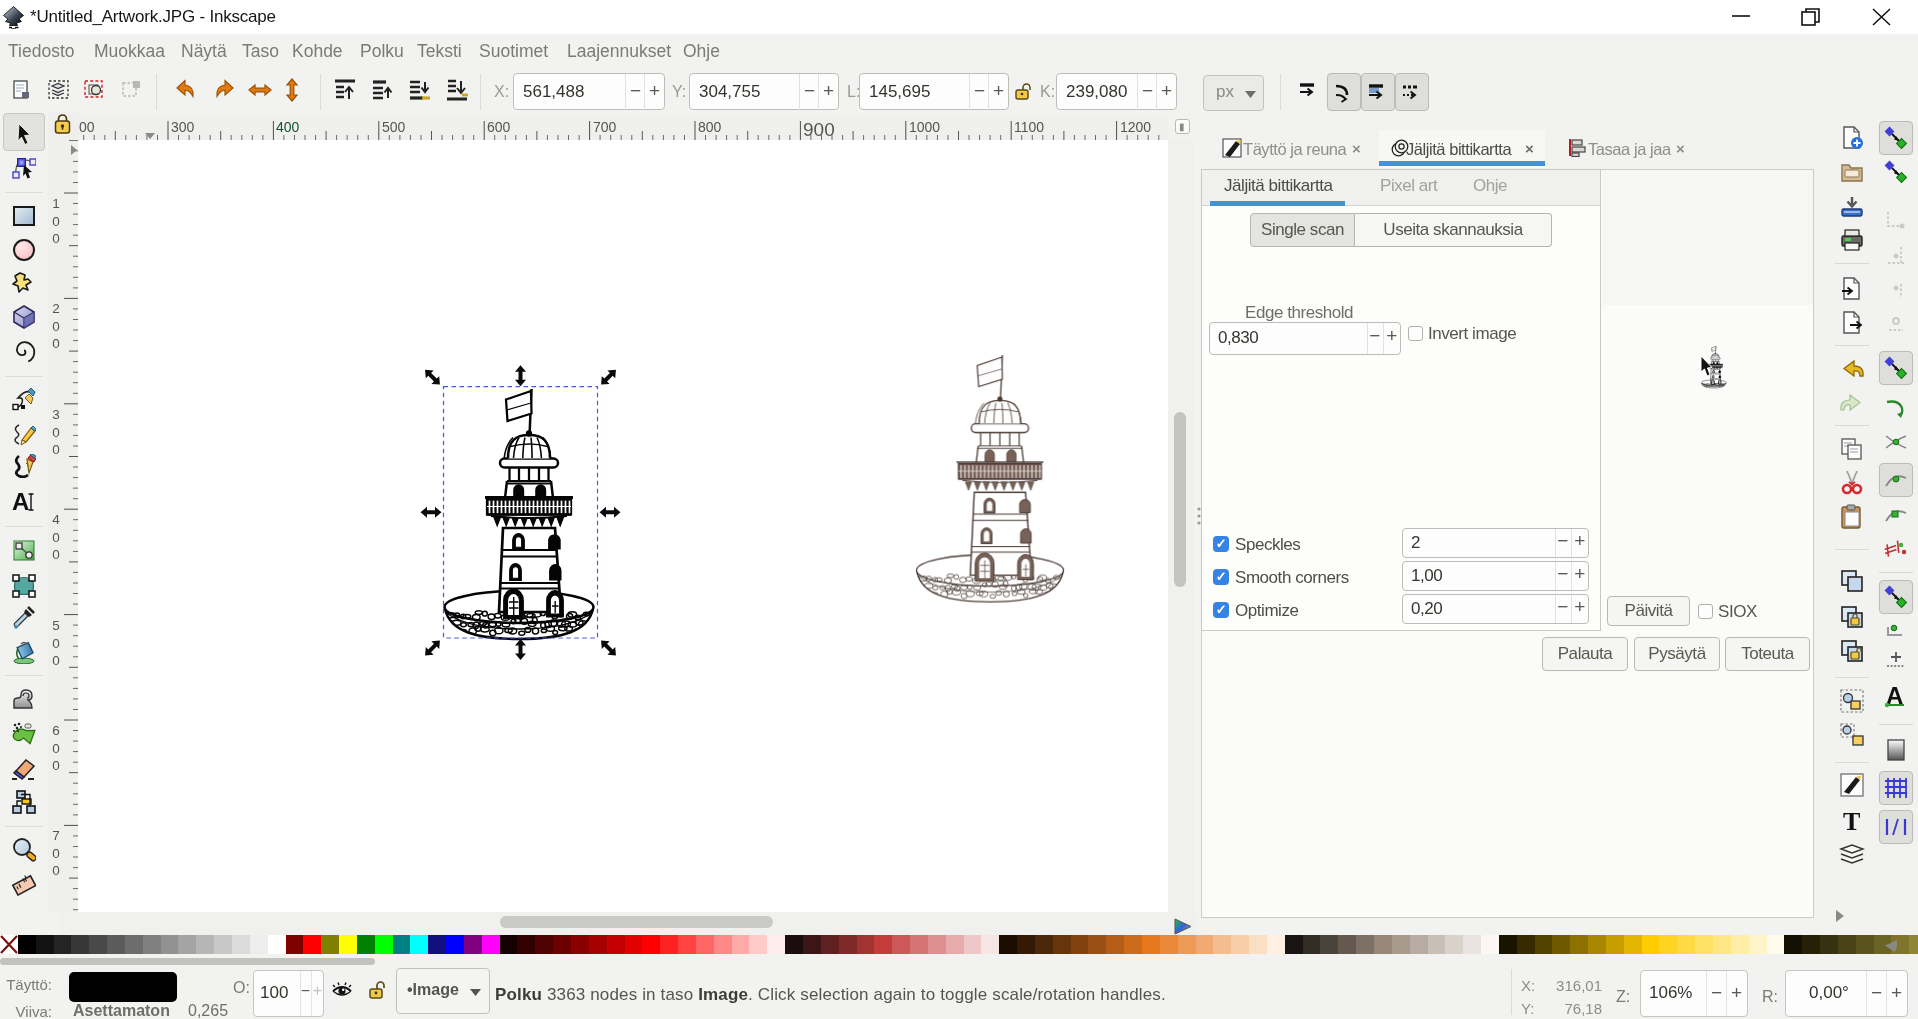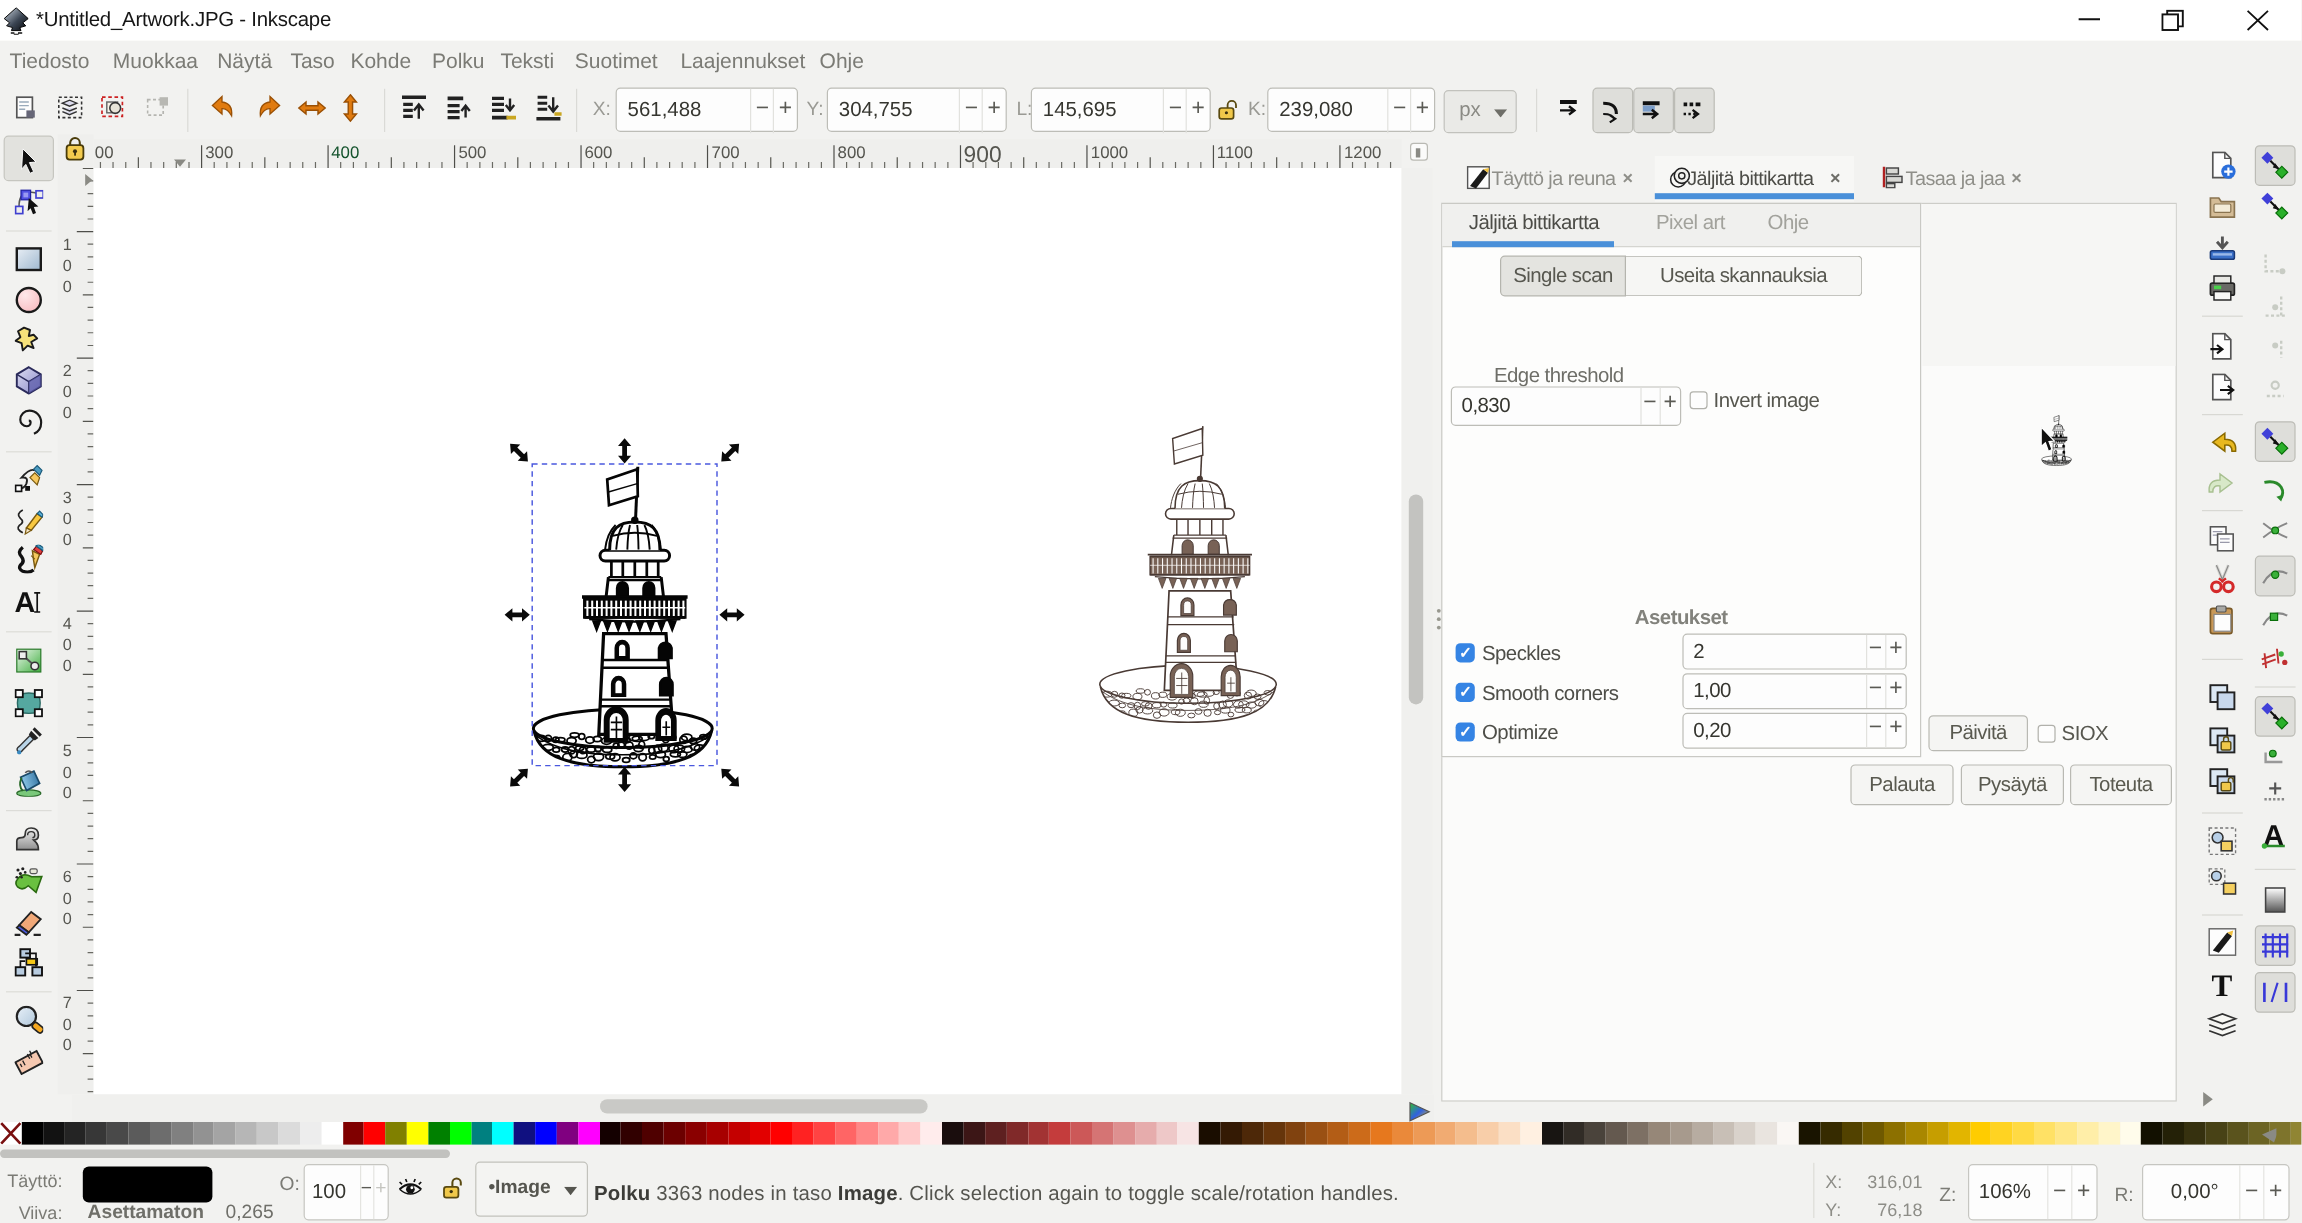--- a/index.html
+++ b/index.html
@@ -156,21 +156,21 @@
 <div style="position:absolute;right:19px;top:0;width:1px;height:37px;background:#e2e2de"></div>
 <div class="spin" style="right:23px;top:6px">−</div>
       <div class="spin" style="right:4px;top:6px">+</div>
     </div>
 <svg style="position:absolute;left:1014px;top:12px" width="18" height="18" viewBox="0 0 18 18">
       <rect x="2" y="8" width="12" height="9" rx="2" fill="#f0c84a" stroke="#5a4a10" stroke-width="1.4"></rect>
       <path d="M9 8 V5.5 a3.5 3.5 0 0 1 7 0 V8" fill="none" stroke="#5a4a10" stroke-width="1.5"></path>
       <circle cx="8" cy="12" r="1.3" fill="#3a3010"></circle>
     </svg>
 <div class="lbl" style="left:1040px;top:13px;font-size:16px">K:</div>
-    <div class="num-input" style="left:1056px;top:3px;width:140px;height:37px">
+    <div class="num-input" style="left:1056px;top:3px;width:121px;height:37px">
 <div style="position:absolute;left:9px;top:8px">239,080</div>
 <div style="position:absolute;right:38px;top:0;width:1px;height:37px;background:#e2e2de"></div>
 <div style="position:absolute;right:19px;top:0;width:1px;height:37px;background:#e2e2de"></div>
 <div class="spin" style="right:23px;top:6px">−</div>
       <div class="spin" style="right:4px;top:6px">+</div>
     </div>
 <div style="position:absolute;left:1203px;top:5px;width:61px;height:36px;background:#eaeae7;border:1px solid #c2c2bd;border-radius:4px">
 <div style="position:absolute;left:12px;top:6px;font-size:17px;color:#8a8a84">px</div>
 <svg style="position:absolute;right:7px;top:15px" width="11" height="7">
         <path d="M0 0 h11 l-5.5 7 z" fill="#6e6e68"></path>
@@ -913,21 +913,20 @@
 <div style="position:absolute;left:50px;top:187px;font-size:17px;color:#6e6e68">Edge threshold</div>
 <div class="num-input" style="left:14px;top:206px;width:192px;height:33px">
 <div style="position:absolute;left:8px;top:5px">0,830</div>
 <div style="position:absolute;right:32px;top:0;width:1px;height:31px;background:#e2e2de"></div>
 <div style="position:absolute;right:16px;top:0;width:1px;height:31px;background:#e2e2de"></div>
 <div class="spin" style="right:20px;top:2px">−</div>
       <div class="spin" style="right:3px;top:2px">+</div>
     </div>
 <div class="cb-empty" style="left:213px;top:210px"></div>
 <div style="position:absolute;left:233px;top:208px;font-size:17px;color:#57574f">Invert image</div>
-<div style="position:absolute;left:6px;top:389px;width:400px;text-align:center;font-size:17px;font-weight:bold;color:#82827c">Asetukset</div>
 <div class="cb-blue" style="left:18px;top:420px">✓</div>
 <div style="position:absolute;left:40px;top:419px;font-size:17px;color:#4e4e48">Speckles</div>
 <div class="num-input" style="left:207px;top:412px;width:187px;height:30px">
 <div style="position:absolute;left:8px;top:4px">2</div>
 <div style="position:absolute;right:32px;top:0;width:1px;height:28px;background:#e2e2de"></div>
 <div style="position:absolute;right:16px;top:0;width:1px;height:28px;background:#e2e2de"></div>
 <div class="spin" style="right:20px;top:1px">−</div>
       <div class="spin" style="right:3px;top:1px">+</div>
     </div>
 <div class="cb-blue" style="left:18px;top:453px">✓</div>

